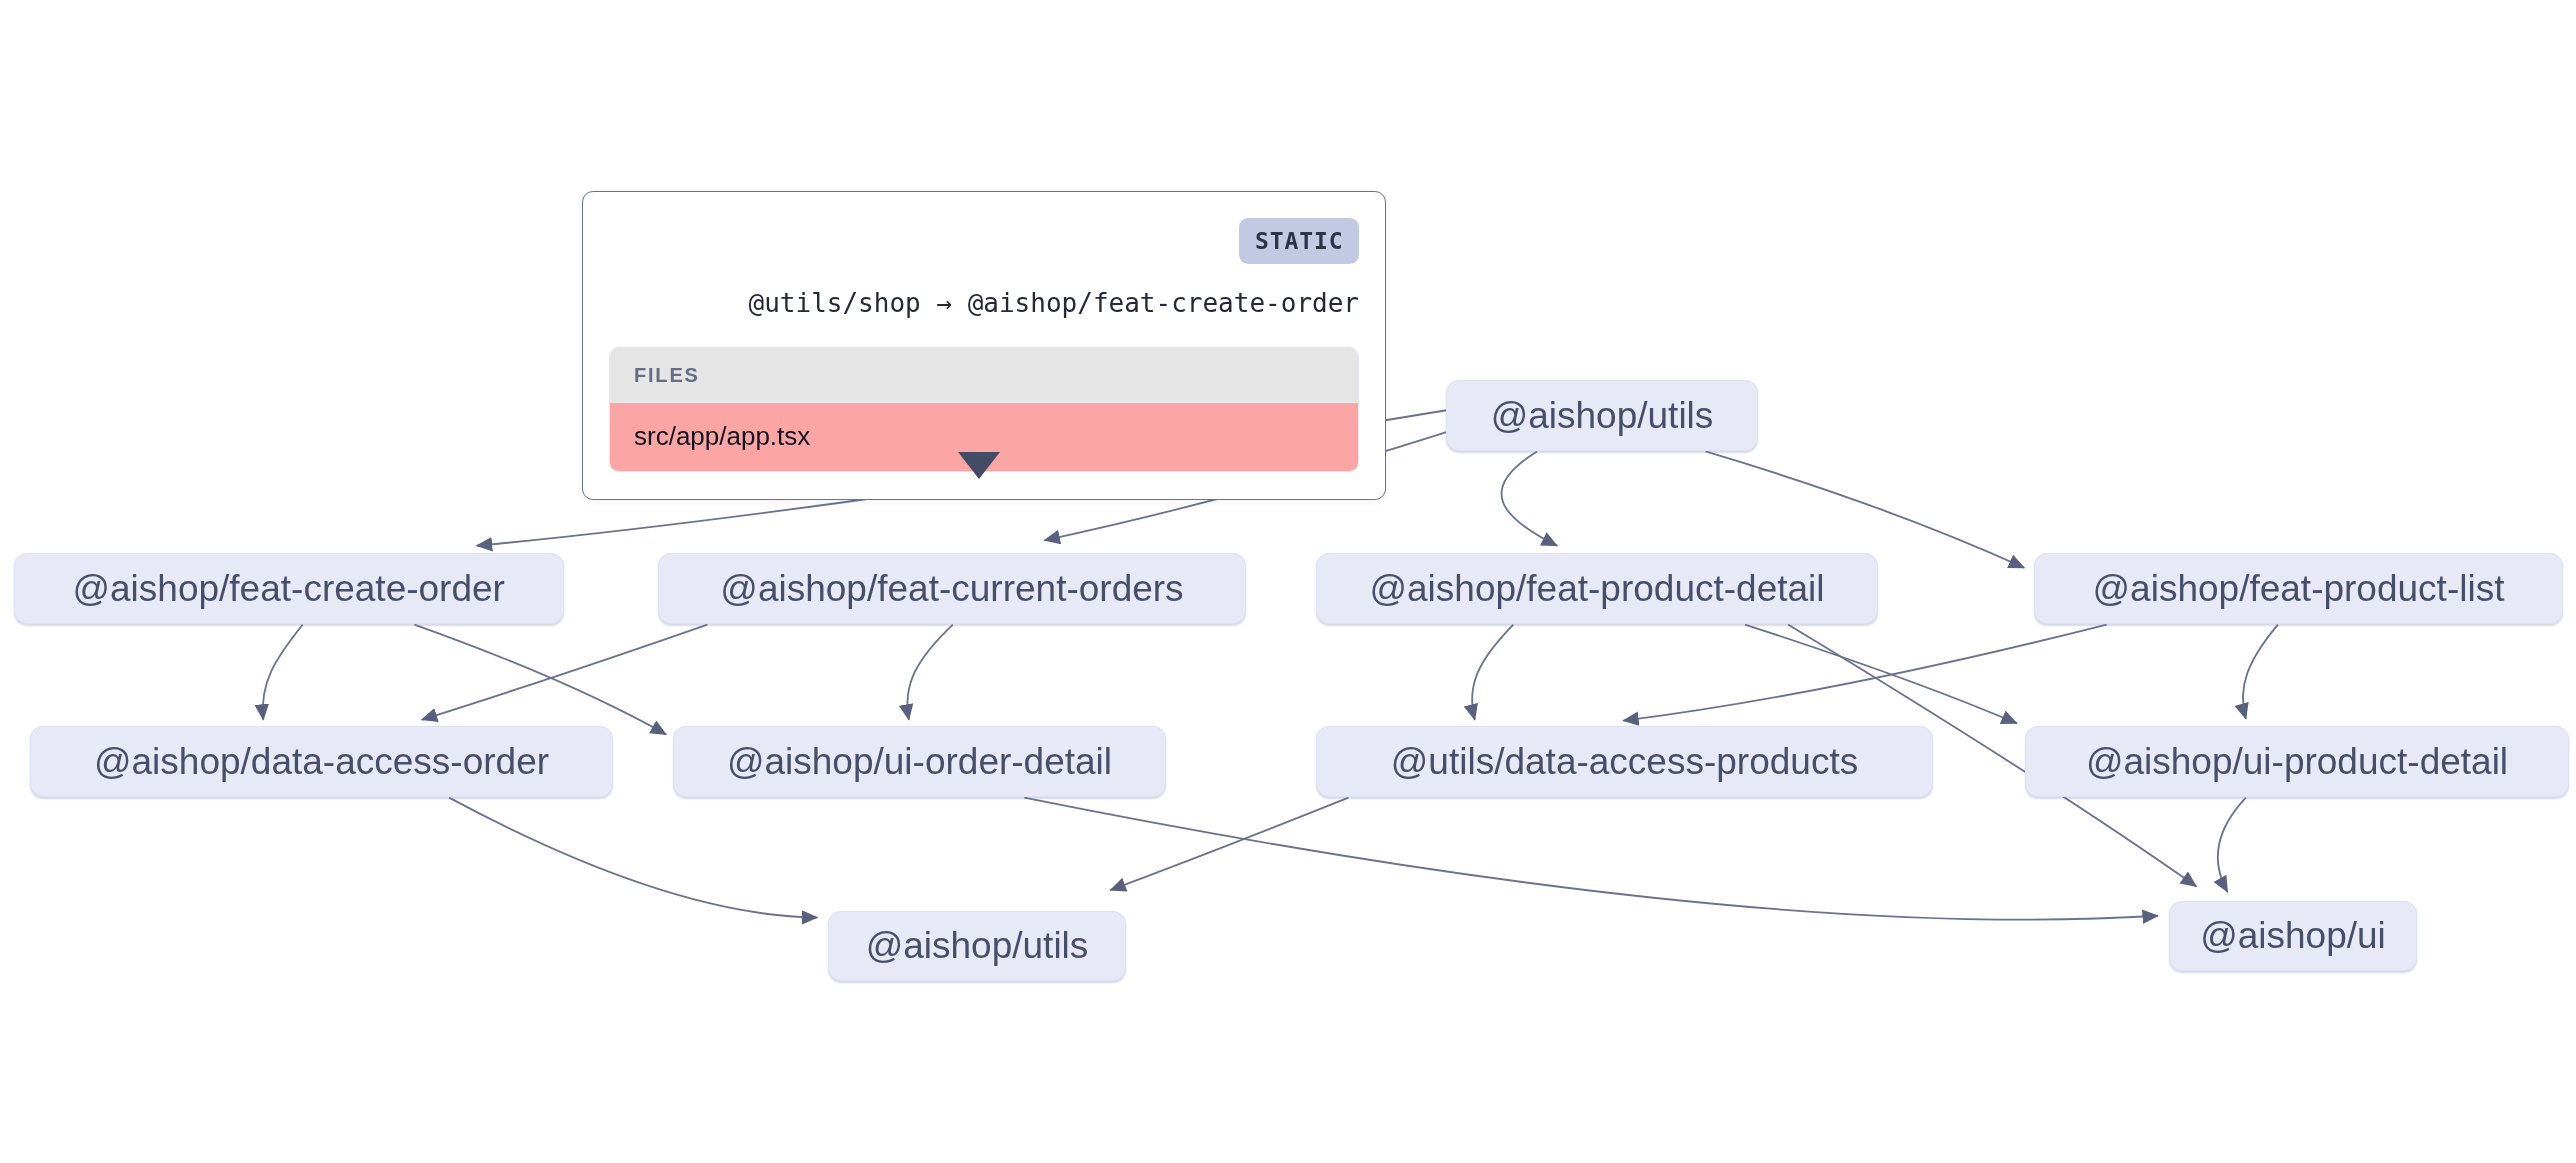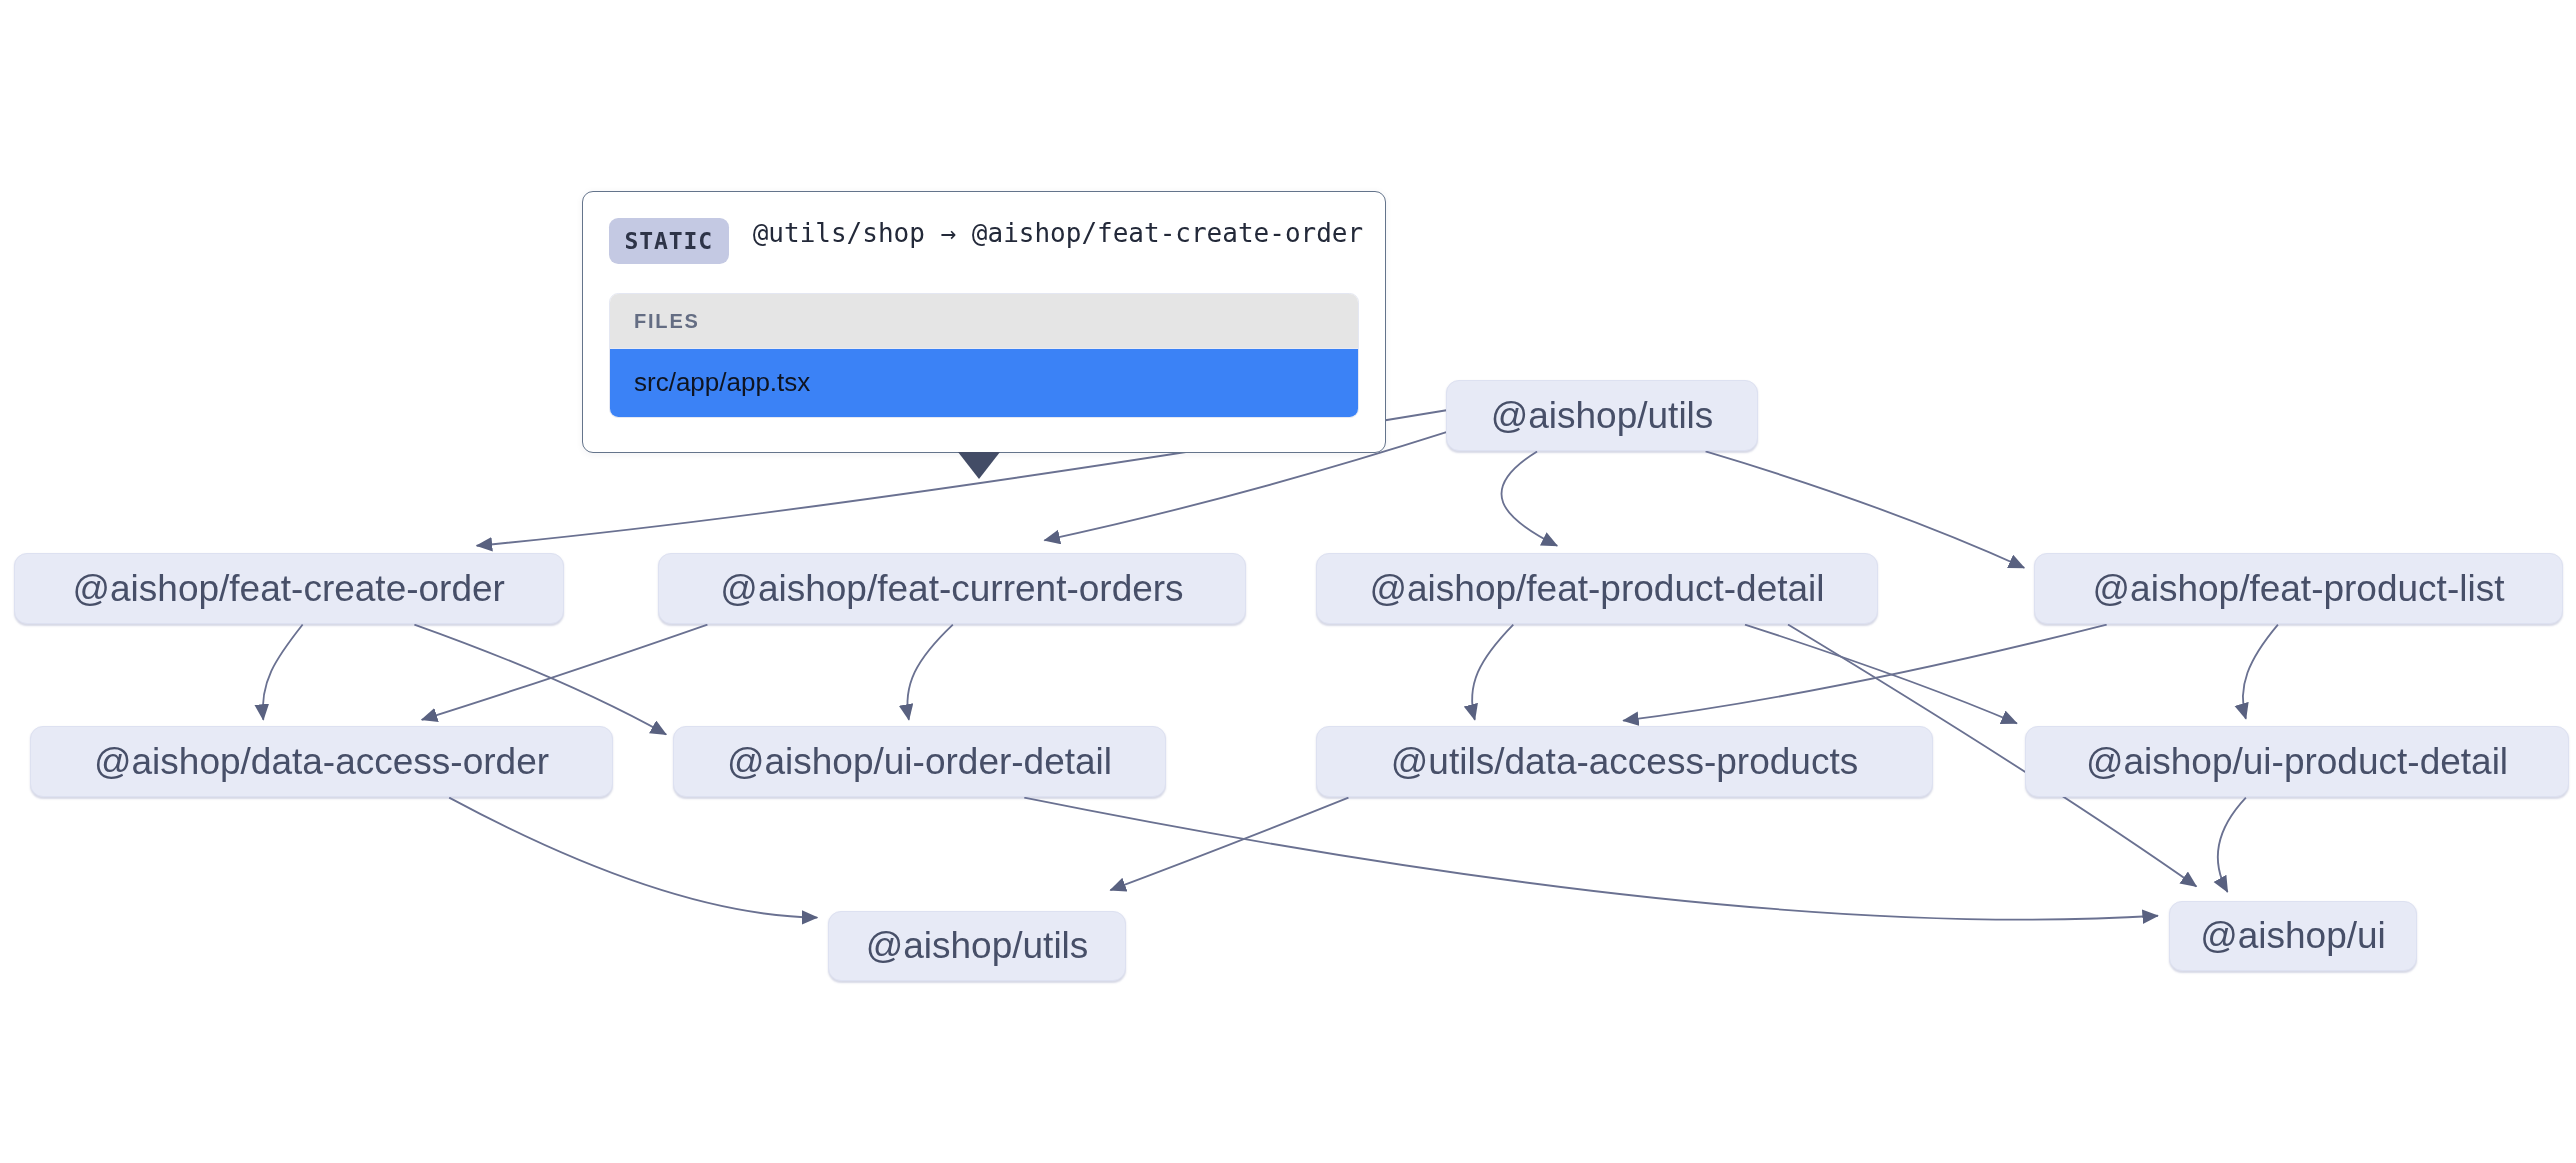--- a/index.html
+++ b/index.html
@@ -29,42 +29,42 @@
   
   .tooltip {
     position: absolute; left: 582px; top: 191px; width: 804px; min-height: 262px;
     background: #ffffff;
     border: 1.8px solid #64748b;
     border-radius: 11px;
     box-shadow: 0 1.8px 7.3px rgba(30,40,70,0.06);
     z-index: 3; box-sizing: border-box;
     padding: 26px 26px 27.5px 26px;
   }
-  .tooltip-row1 { display: flex; align-items: flex-start; gap: 24px; }
+  .tooltip-row1 { display: flex; align-items: flex-end; gap: 24px; flex-direction: column; }
   .dep-badge {
     background: #c4c9e3; color: #2e3448;
     font-family: "DejaVu Sans Mono", monospace;
     font-weight: bold; font-size: 23px; letter-spacing: 0.9px;
     padding: 10px 15.6px; border-radius: 9.2px; flex: 0 0 auto;
   }
   .dep-route {
     font-family: "DejaVu Sans Mono", monospace;
     font-size: 26px; color: #232939; white-space: nowrap;
   }
   .files-panel {
     margin-top: 29px;
     border: 0.9px solid #e4e7f2; border-radius: 9.2px; overflow: hidden;
   }
   .files-header {
     background: #e5e5e5; color: #646d83;
     font-size: 20px; font-weight: 600; letter-spacing: 1.8px;
     padding: 15.6px 24px; border-bottom: 0.9px solid #e9ebf4;
   }
   .file-row {
-    background: #3b82f6; color: #0f1420;
+    background: #fca5a5; color: #0f1420;
     font-size: 26px; padding: 18.3px 24px;
   }
   .tooltip-pointer {
     position: absolute; left: 958px; top: 452px; z-index: 4;
     width: 0; height: 0;
     border-left: 21px solid transparent;
     border-right: 21px solid transparent;
     border-top: 27.5px solid #434c66;
   }
 </style>

